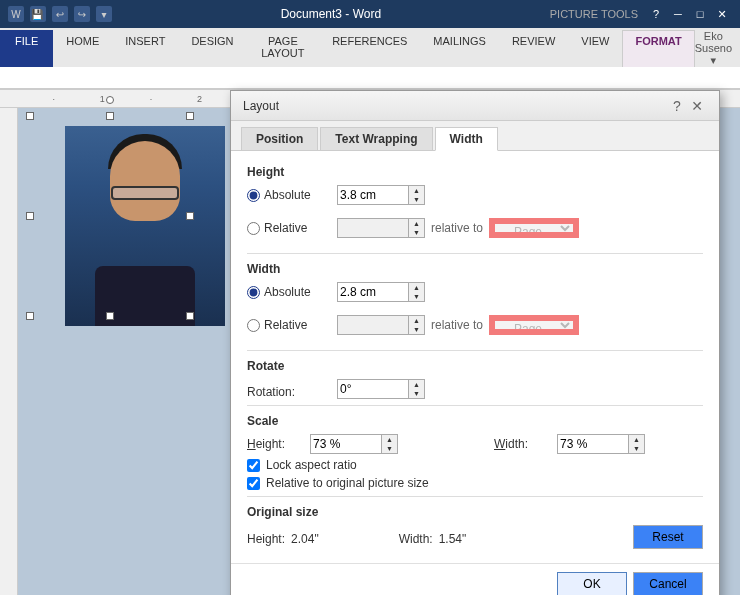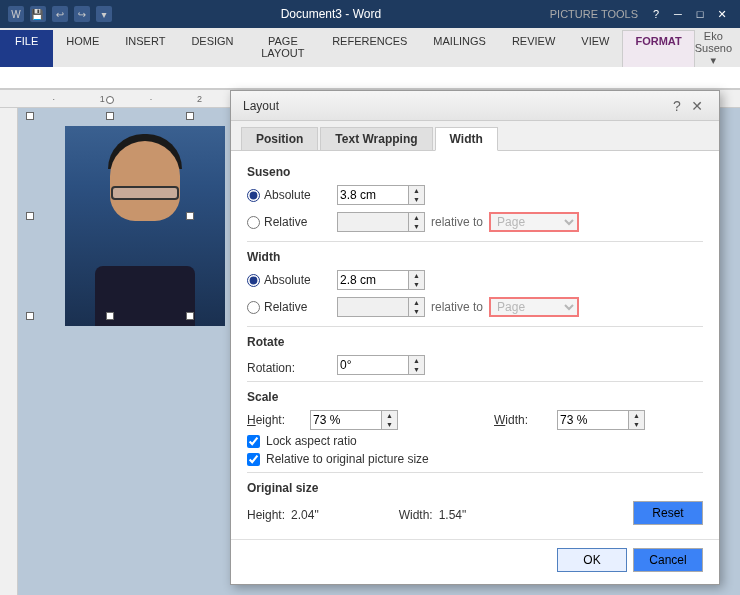--- a/index.html
+++ b/index.html
@@ -318,29 +318,30 @@
       align-items: center;
       justify-content: center;
       font-size: 7px;
       color: #333;
       line-height: 1;
     }
 
     .relative-to-label {
       font-size: 12px;
       color: #666;
-      margin: 6px 6px;
+      margin: 12px 6px;
     }
     .select-input {
       width: 90px;
       height: 20px;
-      border: 2px solid #ef4444;
+      border: 6px solid #ef4444;
       font-size: 12px;
       background: white;
       padding: 0 2px;
+      text-align: center;
     }
     .select-input:disabled {
       background: #f0f0f0;
       color: #999;
     }
 
     
     .rotate-row {
       display: flex;
       align-items: flex-end;
@@ -542,21 +543,21 @@
   </div>
 
   <div class="dialog-tabs">
     <div class="dialog-tab">Position</div>
     <div class="dialog-tab">Text Wrapping</div>
     <div class="dialog-tab active">Width</div>
   </div>
 
   <div class="dialog-body">
 
-    <div class="section-header">Suseno</div>
+    <div class="section-header">Height</div>
 
     <div class="form-row">
       <label class="radio-label">
         <input type="radio" class="radio-input" name="height-type" checked="" style="">
         <span>Absolute</span>
       </label>
       <div class="input-with-spin">
         <input type="text" class="number-input" value="3.8 cm" style="">
         <div class="spin-btn">
           <div class="spin-up">▲</div>

